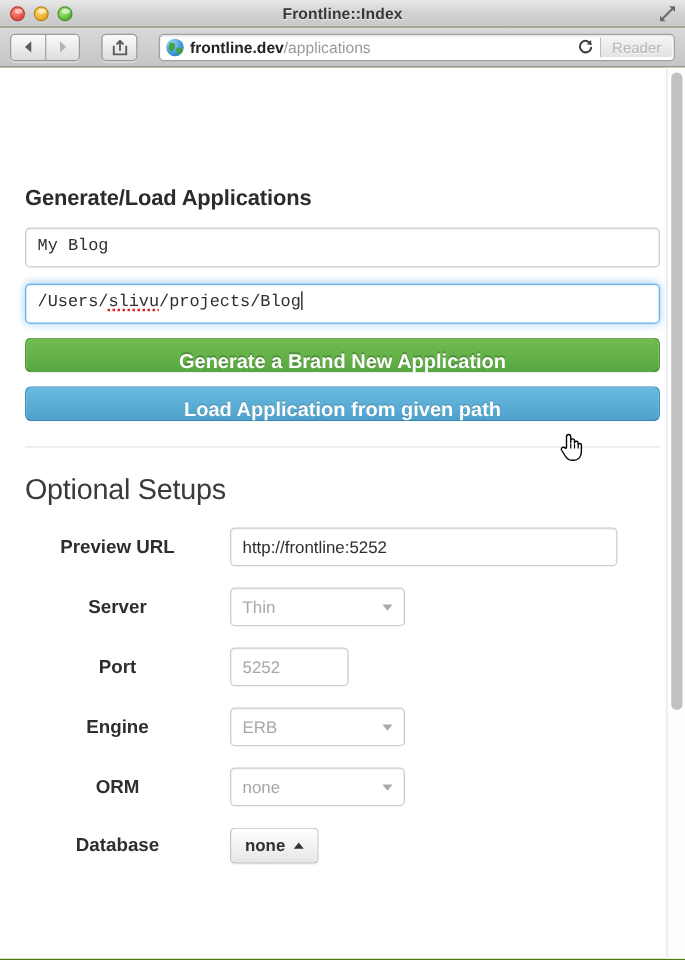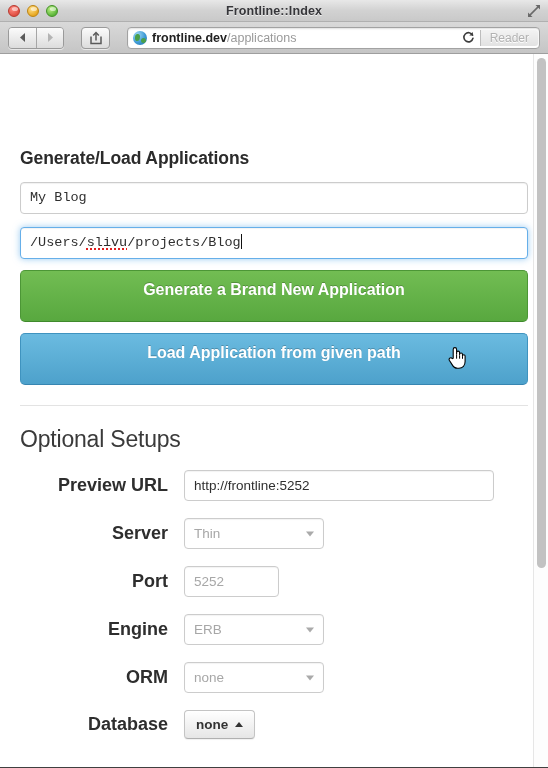--- a/index.html
+++ b/index.html
@@ -9,21 +9,21 @@
     overflow: hidden;
     font-family: "Liberation Sans", sans-serif;
     background: #ffffff;
   }
 
   
   .window {
     position: relative;
     width: 548px; height: 768px;
     overflow: hidden;
-    background: #404040;
+    background: #4d7c0f;
   }
 
   
   .titlebar {
     position: relative;
     height: 22px;
     background: linear-gradient(to bottom, #e8e8e8 0%, #d2d2d2 50%, #c9c9c9 100%);
     border-bottom: 1px solid #b0b0b0;
     display: flex;
     align-items: center;
@@ -229,21 +229,21 @@
     width: 1px;
     height: 15px;
     background: #111;
     vertical-align: -3px;
     margin-left: 0px;
   }
 
   .btn-big {
     display: block;
     width: 100%;
-    height: 52px;
+    height: 28px;
     margin-top: 11px;
     border-radius: 5px;
     border: 1px solid;
     font-size: 16px;
     font-weight: bold;
     color: #fff;
     text-shadow: 0 -1px 0 rgba(0,0,0,.22);
     text-align: center;
     line-height: 38px;
     font-family: "Liberation Sans", sans-serif;
@@ -265,23 +265,23 @@
   }
 
   
   .form-row {
     display: flex;
     align-items: center;
     margin-top: 17px;
   }
   .form-label {
     width: 164px;
-    text-align: right;
+    text-align: center;
     padding-right: 16px;
-    font-size: 18px;
+    font-size: 15px;
     font-weight: bold;
     color: #2e2e2e;
   }
   .control-wrap { flex: 1; }
 
   .ctl {
     height: 31px;
     border: 1px solid #cccccc;
     border-radius: 4px;
     background: #fff;

